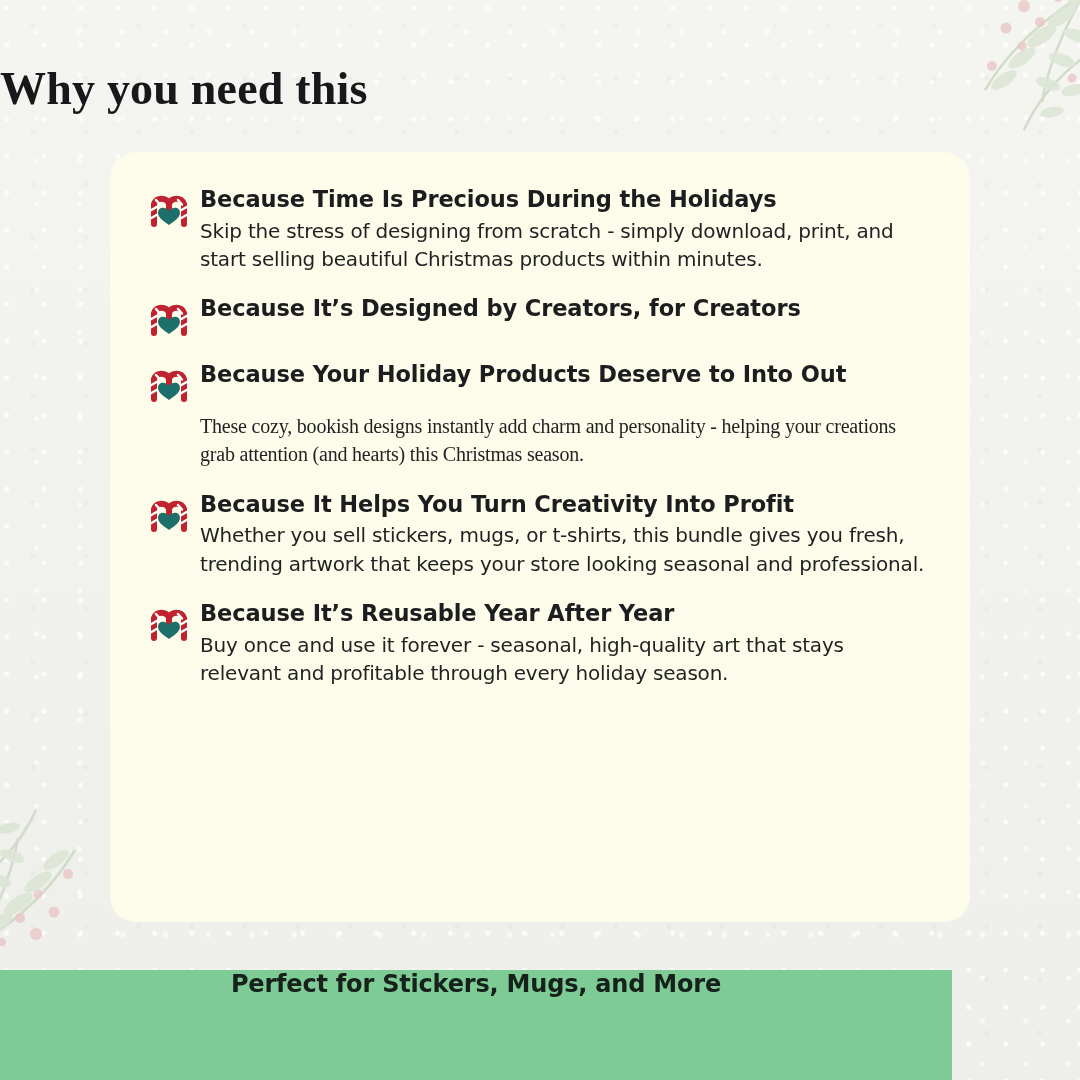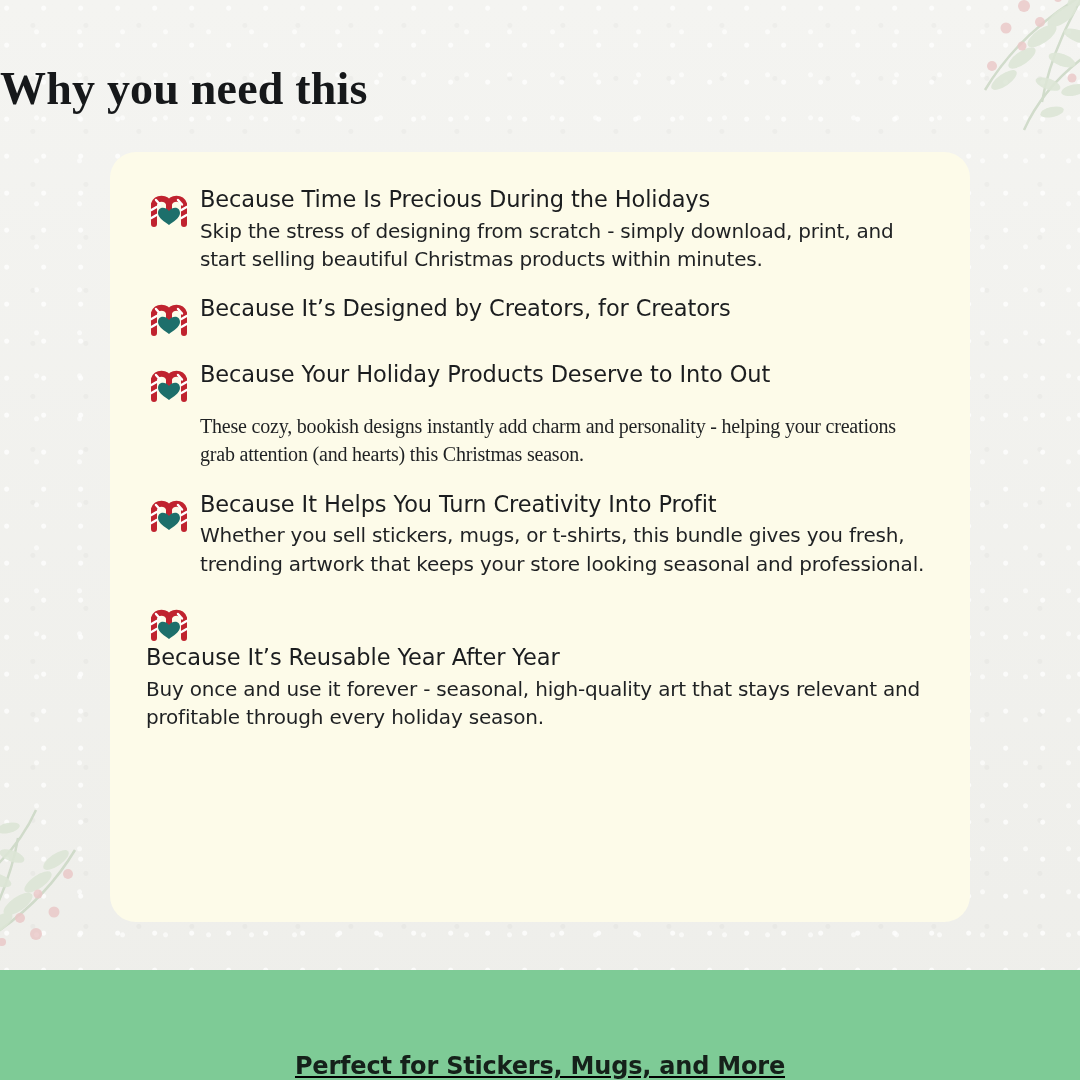--- a/index.html
+++ b/index.html
@@ -60,62 +60,61 @@
     border-radius: 26px;
     box-sizing: border-box;
     padding: 34px 44px 20px 36px;
   }
 
   .item {
     display: flex;
     align-items: flex-start;
     margin-bottom: 22px;
   }
-  .item:last-child { margin-bottom: 0; flex-direction: column; }
+  .item:last-child { margin-bottom: 0; }
 
   .bullet-icon {
     width: 46px;
     min-width: 46px;
     height: 42px;
     margin-right: 8px;
     margin-top: 2px;
   }
 
   .item-body { flex: 1; }
 
   .item-head {
     font-family: "DejaVu Sans", sans-serif;
-    font-weight: normal;
+    font-weight: bold;
     font-size: 22.5px;
     color: #1b1d1f;
     line-height: 1.18;
     letter-spacing: -0.1px;
   }
   .item-text {
     font-family: "DejaVu Sans", sans-serif;
     font-size: 20px;
     color: #1f2123;
     line-height: 1.42;
     margin-top: 4px;
     letter-spacing: -0.2px;
   }
   .item-text.spaced { margin-top: 24px; font-family: Liberation Serif, serif; }
 
   
   .footer {
     position: absolute;
     left: 0;
     bottom: 0;
-    width: 1080px;
+    width: 952px;
     height: 110px;
     background: #7ecb96;
     display: flex;
-    align-items: flex-end;
+    align-items: flex-start;
     justify-content: center;
-    text-decoration: underline;
   }
   .footer-text {
     font-family: "DejaVu Sans", sans-serif;
     font-weight: bold;
     font-size: 24px;
     color: #15211a;
     letter-spacing: -0.2px;
   }
 </style>
 </head>

